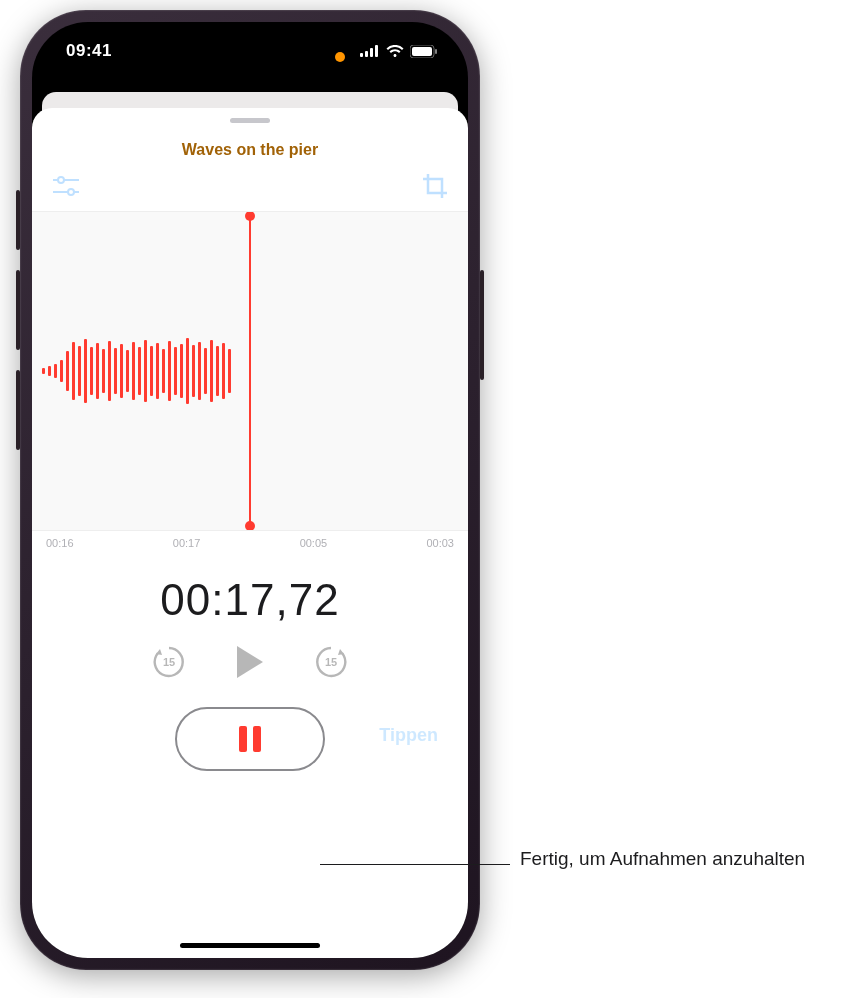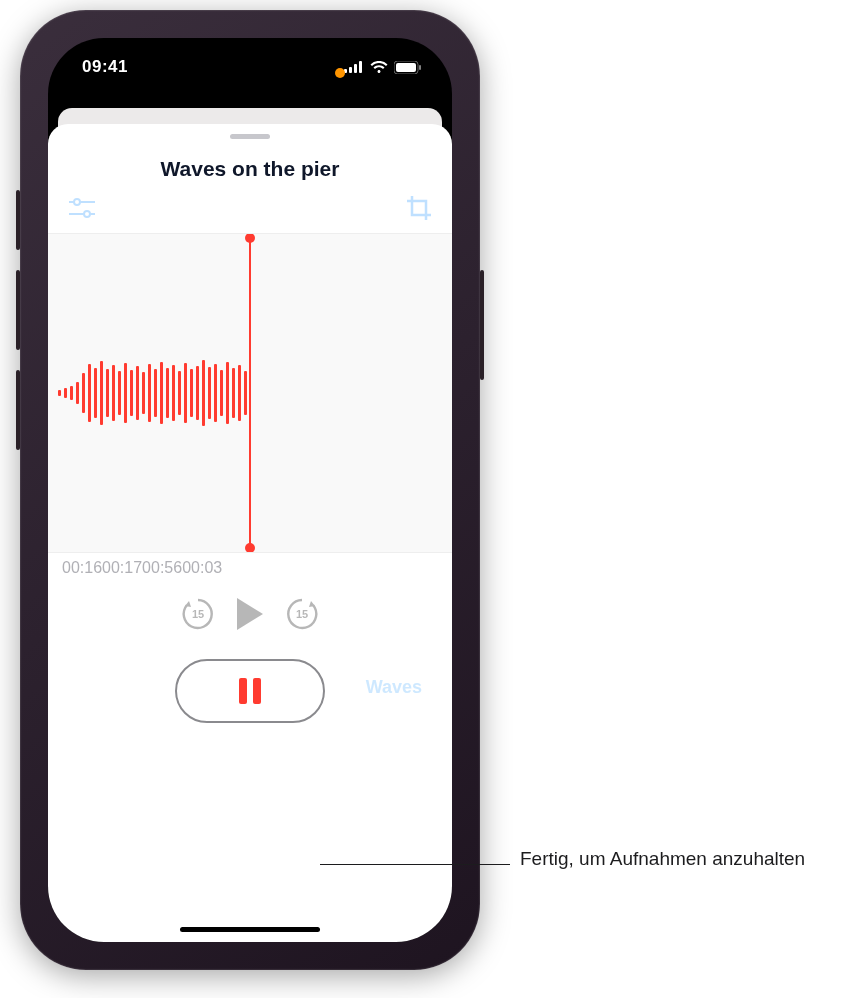--- a/index.html
+++ b/index.html
@@ -17,21 +17,21 @@
   }
   
   .phone {
     position: absolute;
     left: 20px;
     top: 10px;
     width: 460px;
     height: 960px;
     border-radius: 66px;
     background: linear-gradient(145deg,#3a2e3c,#1e1420);
-    padding: 28px;
+    padding: 12px;
     box-shadow: 0 6px 30px rgba(0,0,0,.35), inset 0 0 2px rgba(255,255,255,.35);
   }
   .phone::before, .phone::after{
     content:"";
     position:absolute;
     background:#2a2027;
     border-radius:3px;
   }
   .phone::before{ 
     right:-4px; top:260px; width:4px; height:110px;
@@ -100,23 +100,23 @@
     flex-direction: column;
   }
   .grabber {
     width: 40px; height: 5px;
     background: #c7c7cc;
     border-radius: 3px;
     margin: 10px auto 18px;
   }
   .title {
     text-align: center;
-    font-size: 21px;
+    font-size: 16px;
     font-weight: 700;
-    color: #0f172a;
+    color: #a16207;
   }
   .subtitle {
     text-align: center;
     margin-top: 4px;
     font-size: 13px;
     color: #8e8e93;
   }
   .subtitle span:first-child{margin-right:6px;}
   .toolbar {
     display:flex;
@@ -163,39 +163,40 @@
     padding-left:10px;
   }
   .wave span{
     display:block;
     width:3px;
     background:#ff3b30;
     border-radius:1px;
   }
   .timeline{
     display:flex;
+    justify-content:space-between;
     padding:6px 14px 0;
-    font-size:16px;
+    font-size:11px;
     color:#b0b0b5;
   }
   .timeline .tick{position:relative;}
   .bigtime{
     text-align:center;
     font-size:44px;
     font-weight:400;
     color:#1c1c1e;
     margin-top:26px;
     font-variant-numeric: tabular-nums;
     letter-spacing:1px;
   }
   .controls{
     display:flex;
     align-items:center;
     justify-content:center;
-    gap:22px;
+    gap:51px;
     margin-top:20px;
     opacity:.35;
   }
   .controls .play{
     width:0;height:0;
     border-left:26px solid #333;
     border-top:16px solid transparent;
     border-bottom:16px solid transparent;
   }
   .bottom{
@@ -345,24 +346,25 @@
               <span style="height:50px"></span>
               <span style="height:56px"></span>
               <span style="height:44px"></span>
           </div>
           <div class="playhead"></div>
         </div>
 
         <div class="timeline">
           <div class="tick">00:16</div>
           <div class="tick">00:17</div>
-          <div class="tick">00:56</div>
+          <div class="tick">00:05</div>
           <div class="tick">00:03</div>
         </div>
 
+        <div class="bigtime">00:17,72</div>
 
         <div class="controls">
           <div style="position:relative;width:34px;height:34px;">
             <svg width="34" height="34" viewBox="0 0 34 34">
                 <path d="M17 3 A14 14 0 1 1 6 8" fill="none" stroke="#333" stroke-width="2.4"></path>
                 <path d="M8 4 L4 9 L10 10 Z" fill="#333"></path>
               </svg>
             <span style="position:absolute;left:0;top:0;width:100%;line-height:34px;text-align:center;font-size:11px;font-weight:600;color:#333">15</span>
           </div>
           <div class="play"></div>
@@ -375,21 +377,21 @@
           </div>
         </div>
 
         <div class="bottom">
           <div class="pausebtn">
             <div class="bars">
                 <span></span>
                 <span></span>
               </div>
           </div>
-          <div class="done">Waves</div>
+          <div class="done">Tippen</div>
         </div>
 
         <div class="homebar"></div>
       </div>
     </div>
   </div>
 
   <div class="callout">
     <div class="callout-line"></div>
     <div class="callout-text">Fertig, um Aufnahmen anzuhalten</div>

